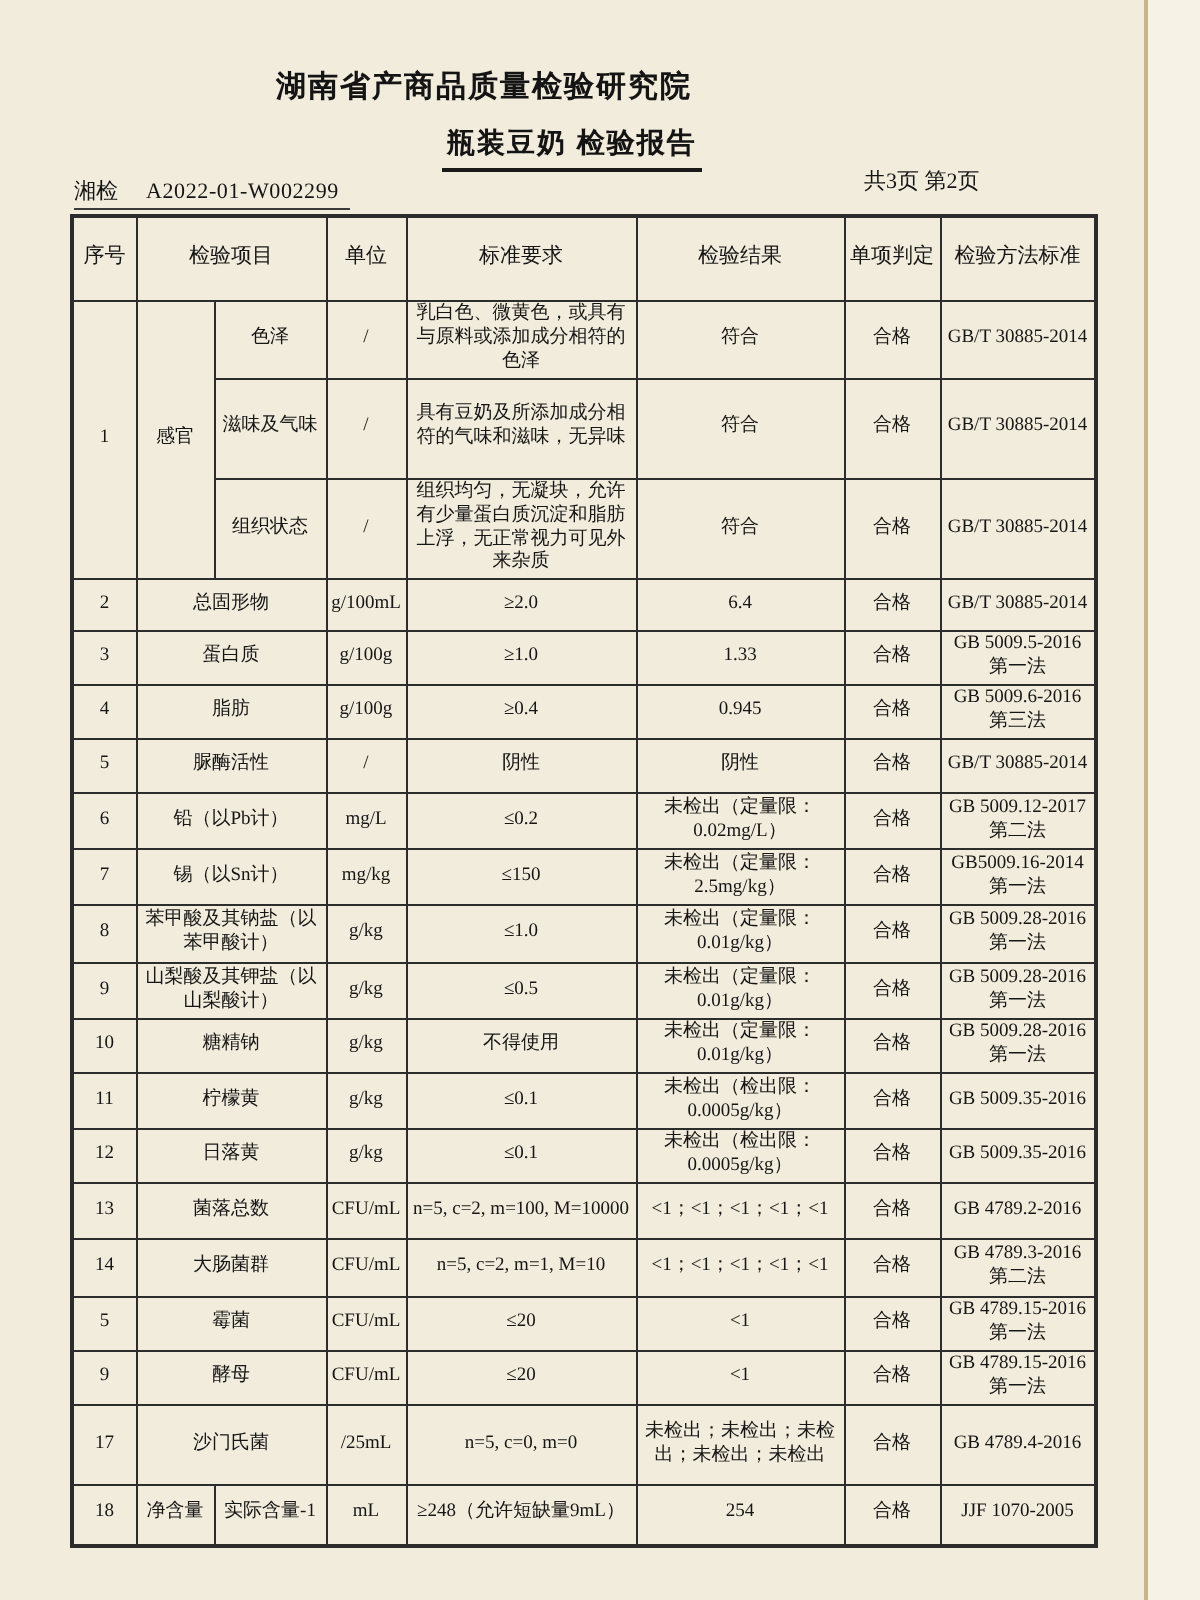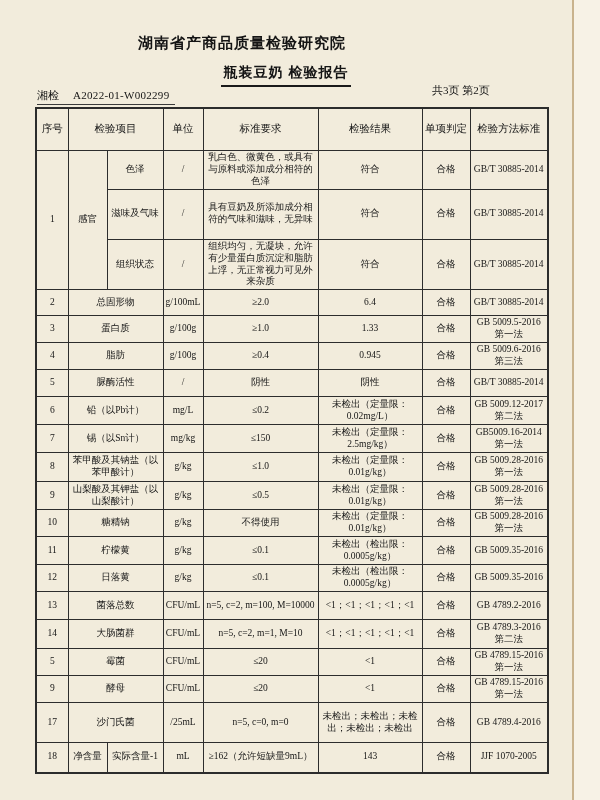--- a/index.html
+++ b/index.html
@@ -254,20 +254,20 @@
         <td>n=5, c=0, m=0</td>
         <td>未检出；未检出；未检出；未检出；未检出</td>
         <td>合格</td>
         <td>GB 4789.4-2016</td>
       </tr>
       <tr style="height:30px">
         <td class="num">18</td>
         <td>净含量</td>
         <td>实际含量-1</td>
         <td>mL</td>
-        <td>≥162（允许短缺量9mL）</td>
-        <td>143</td>
+        <td>≥248（允许短缺量9mL）</td>
+        <td>254</td>
         <td>合格</td>
         <td>JJF 1070-2005</td>
       </tr>
     </tbody>
   </table>
 </div>
 
 </body></html>

